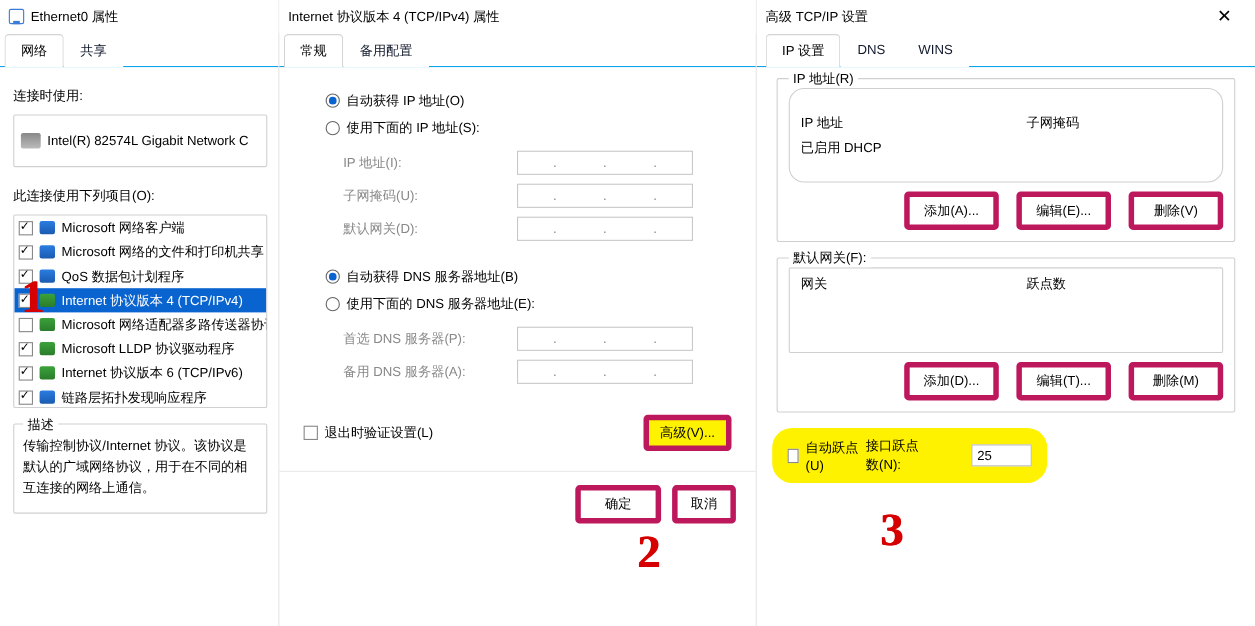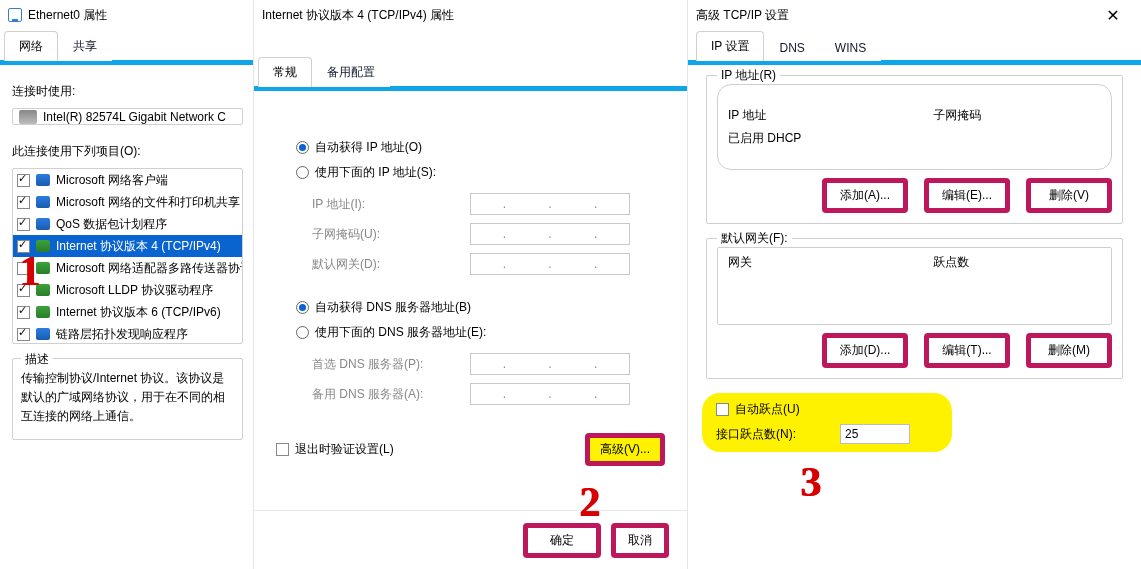--- a/index.html
+++ b/index.html
@@ -7,47 +7,47 @@
 .dialogs { display: flex; width: 100%; height: 100%; }
 .dlg { display: flex; flex-direction: column; border-right: 1px solid #e5e5e5; }
 .dlg:last-child { border-right: none; }
 
 
 .titlebar { height: 30px; display: flex; align-items: center; padding: 0 8px; font-size: 12px; background: #fff; }
 .titlebar .spacer { flex: 1; }
 .close-x { width: 40px; height: 30px; display: flex; align-items: center; justify-content: center; font-size: 16px; }
 
 
-.tabs { display: flex; border-bottom: 5px solid #0ea5e9; padding-left: 4px; align-items: flex-end; }
+.tabs { display: flex; border-bottom: 1px solid #0ea5e9; padding-left: 4px; }
 .tab { padding: 6px 14px 6px 14px; border: 1px solid transparent; border-bottom: none; position: relative; top: 1px; background:#fff;}
 .tab.active { border-color: #d0d0d0; border-radius: 4px 4px 0 0; background: #fff; }
 .tab:not(.active) { color:#0f172a; }
 
 
 .dlg1 { width: 254px; }
 .d1-body { padding: 14px 10px 6px 12px; display:flex; flex-direction:column; gap:8px;}
-.adapter-box { border: 1px solid #d0d0d0; border-radius: 2px; padding: 6px 6px; display: flex; align-items: center; gap: 6px; height:17px;}
+.adapter-box { border: 1px solid #d0d0d0; border-radius: 2px; padding: 6px 6px; display: flex; align-items: center; gap: 6px; height:48px;}
 .nic-icon { width: 18px; height: 14px; background: linear-gradient(#888,#bbb); border-radius:2px; position:relative;}
 .items-box { border: 1px solid #d0d0d0; border-radius: 2px; height: 176px; overflow: hidden; }
 .item-row { display:flex; align-items:center; gap:6px; padding:2px 4px; height:22px; white-space:nowrap; }
 .item-row.sel { background:#0a64d0; color:#fff; }
 .item-row .cb { width:13px; height:13px; border:1px solid #888; background:#fff; position:relative; flex-shrink:0;}
 .item-row .cb.checked::after { content:"✓"; position:absolute; left:0; top:-3px; font-size:11px; color:#000;}
 .item-row .mini { width:14px; height:12px; flex-shrink:0; }
 .mini.net { background: linear-gradient(#2a7de1,#1a5bb0); border-radius:2px;}
 .mini.drv { background: linear-gradient(#3ba23b,#2a7d2a); border-radius:2px;}
 .btn-row { display:flex; gap:12px; margin-top:4px;}
 .win-btn { border:5px solid #be185d; background:#fff; border-radius:4px; padding:4px 0; font-size:12px; text-align:center; min-width:0;}
 .win-btn.wide { flex:1; }
 .section-label { margin-top:2px; }
 .group { border:1px solid #d0d0d0; border-radius:2px; margin-top:6px; padding:10px 8px 12px 8px; position:relative;}
 .group .legend { position:absolute; top:-8px; left:8px; background:#fff; padding:0 4px; font-size:12px;}
 
 
-.dlg2 { width: 434px; gap: 26px; }
+.dlg2 { width: 434px; }
 .d2-body { padding: 16px 22px 0 22px; display:flex; flex-direction:column; }
 .intro { line-height:1.6; margin-bottom:16px; }
 .radio-row { display:flex; align-items:center; gap:6px; margin:6px 0 2px 20px; }
 .radio { width:13px; height:13px; border:1px solid #666; border-radius:50%; position:relative; background:#fff;}
 .radio.on::after { content:""; position:absolute; width:7px; height:7px; background:#0a64d0; border-radius:50%; left:2px; top:2px;}
 .field-grid { margin:2px 0 10px 36px; }
 .field-row { display:flex; align-items:center; margin:8px 0; gap:8px;}
 .field-row .lbl { color:#888; width:150px; }
 .ip-input { width:160px; height:22px; border:1px solid #c8c8c8; background:#fff; display:flex; align-items:center; justify-content:space-around; color:#aaa; font-size:12px;}
 .ip-input .dot { color:#888;}
@@ -59,21 +59,21 @@
 
 .dlg3 { flex:1; }
 .d3-body { padding:10px 18px 0 18px; }
 .group3 { border:1px solid #cfcfcf; border-radius:2px; padding:8px 10px 10px 10px; margin-bottom:14px; position:relative;}
 .group3 .legend { position:absolute; top:-9px; left:10px; background:#fff; padding:0 4px;}
 .list-header { display:flex; padding:2px 4px; }
 .list-header .col1 { width:55%; }
 .list-box { margin-top:2px; }
 .btn-row3 { display:flex; gap:16px; justify-content:flex-end; margin-top:8px;}
 .win-btn.g3 { width:86px; padding:4px 0;}
-.hl-area { background:#fff200; border-radius:18px; padding:8px 14px; width:250px; margin-left:-4px; display:flex; flex-direction:column; gap:6px;}
+.hl-area { background:#fff200; border-radius:18px; padding:8px 14px; width:250px; margin-left:-4px; display:flex; gap:6px;}
 .hl-top { display:flex; align-items:center; gap:6px;}
 .hl-bot { display:flex; align-items:center; gap:8px;}
 .txt-input { border:1px solid #bcbcbc; background:#fff; height:20px; width:70px; padding:0 4px; font-size:12px; display:flex; align-items:center;}
 
 
 .anno { position:absolute; font-family: Georgia, "Times New Roman", serif; font-weight:bold; color:#d60000; font-size:42px; pointer-events:none; text-shadow:1px 0 #d60000;}
 #a1 { left:19px; top:247px; }
 #a2 { left:579px; top:478px; }
 #a3 { left:800px; top:458px; }
 

